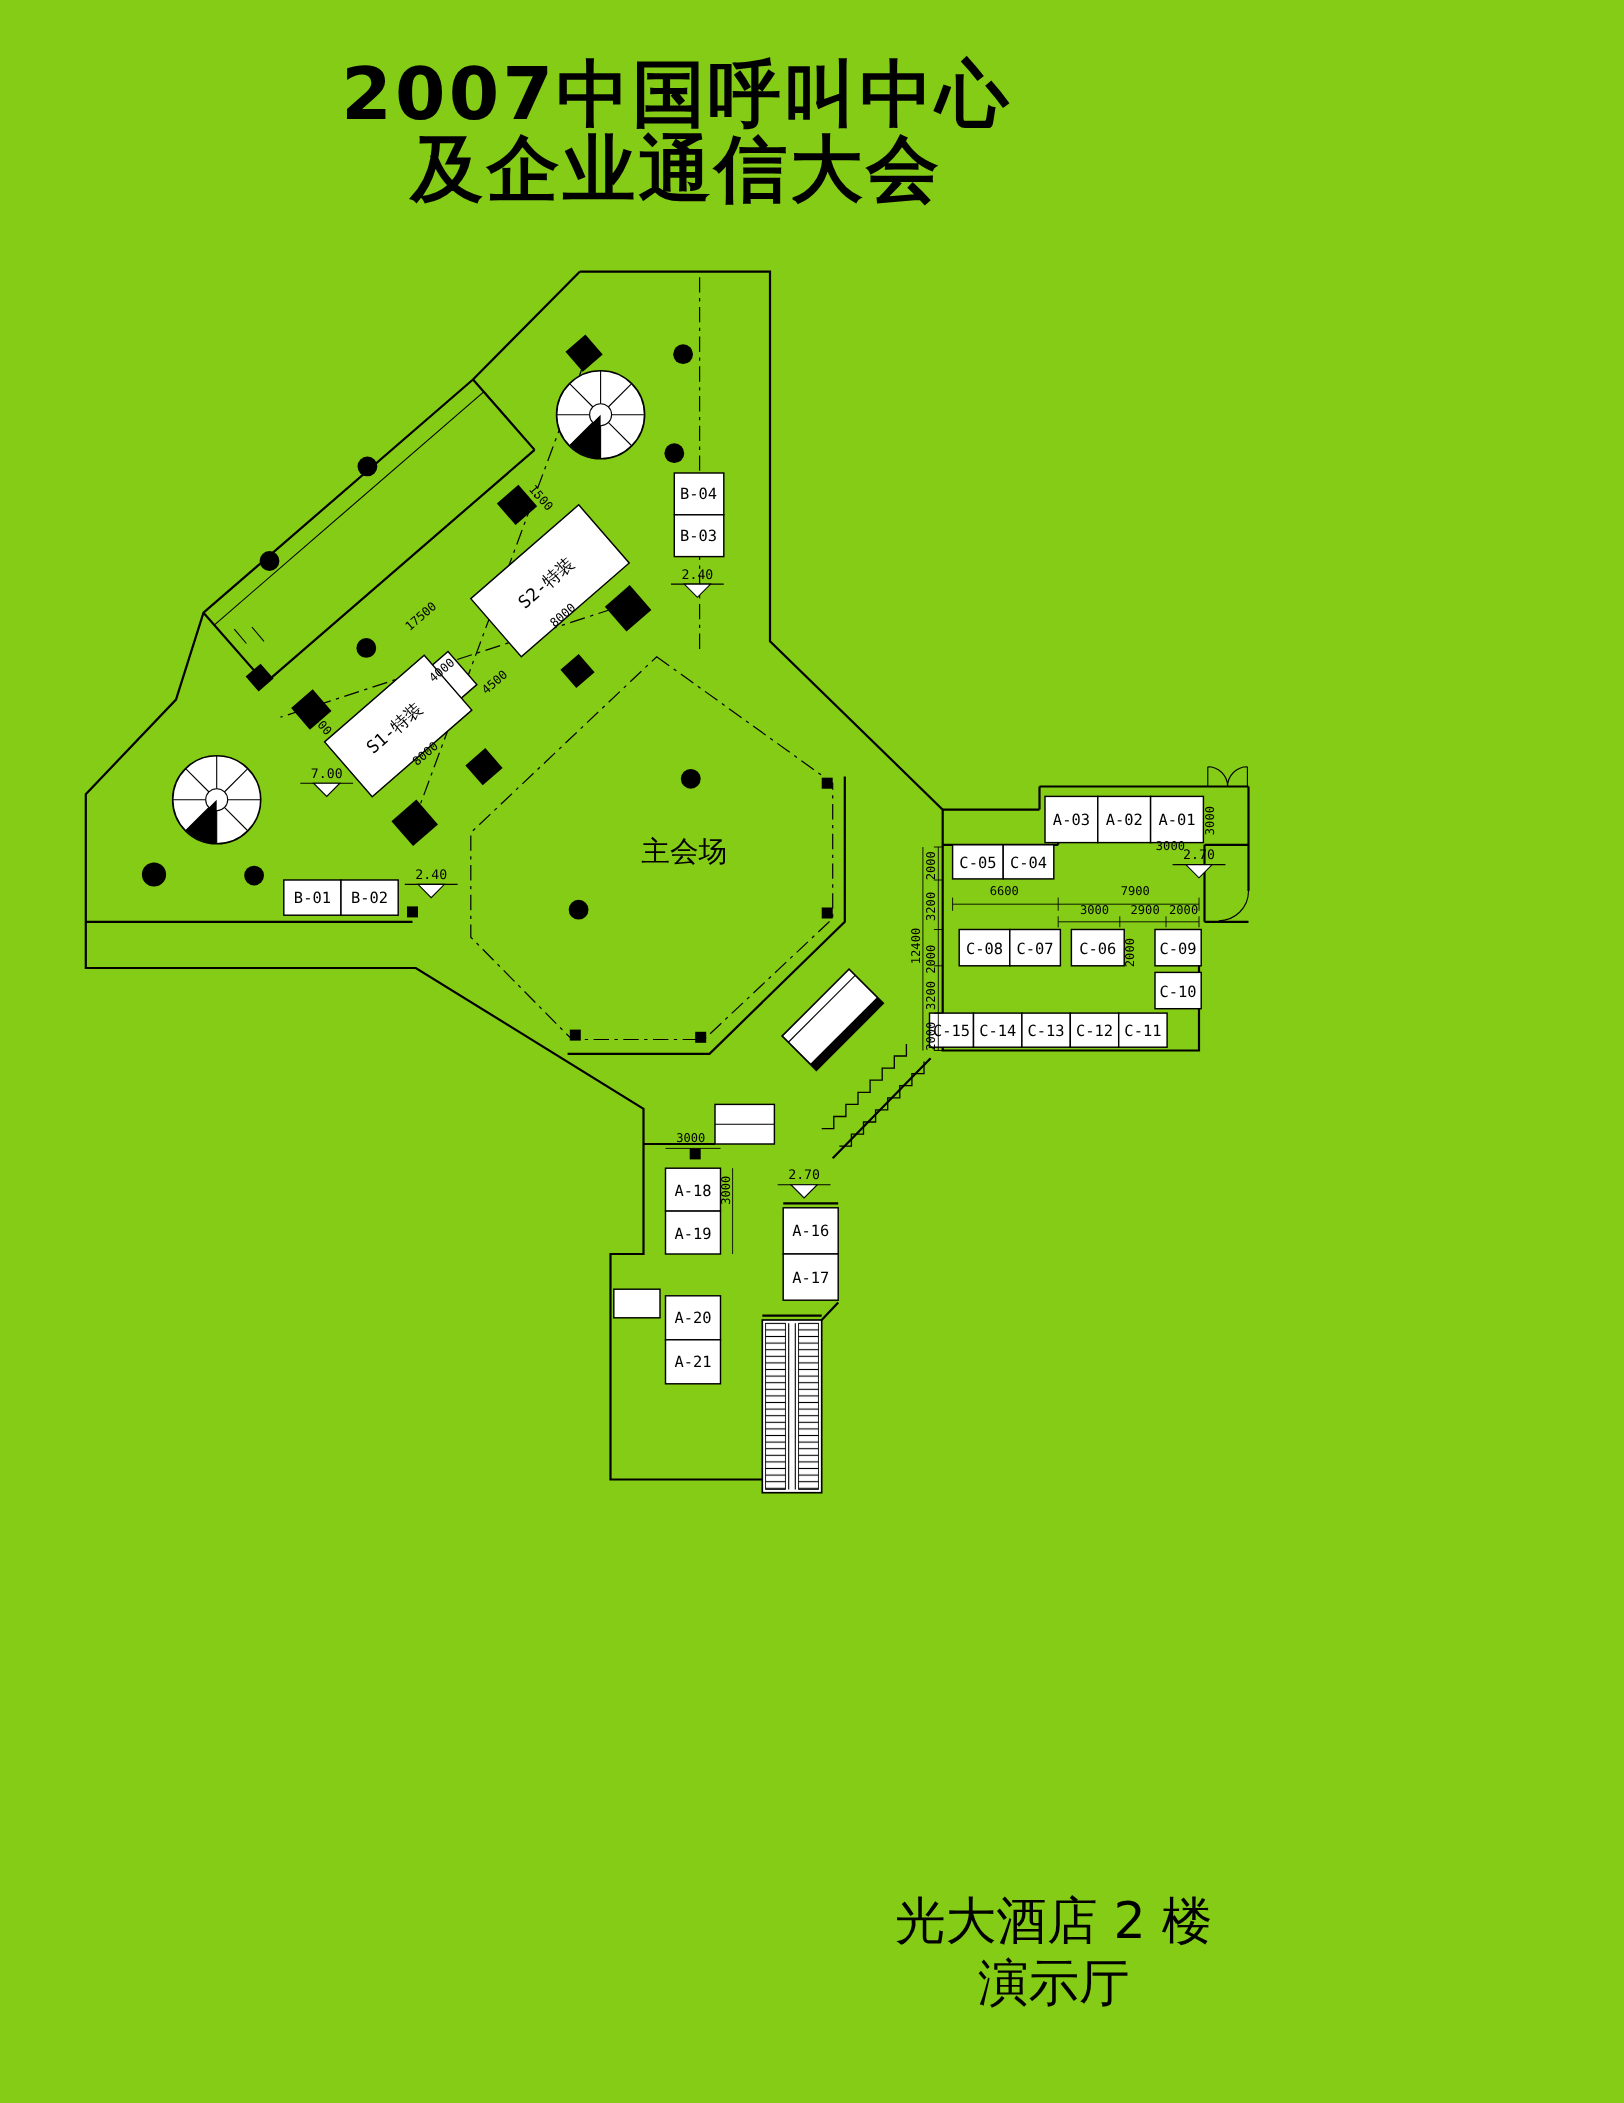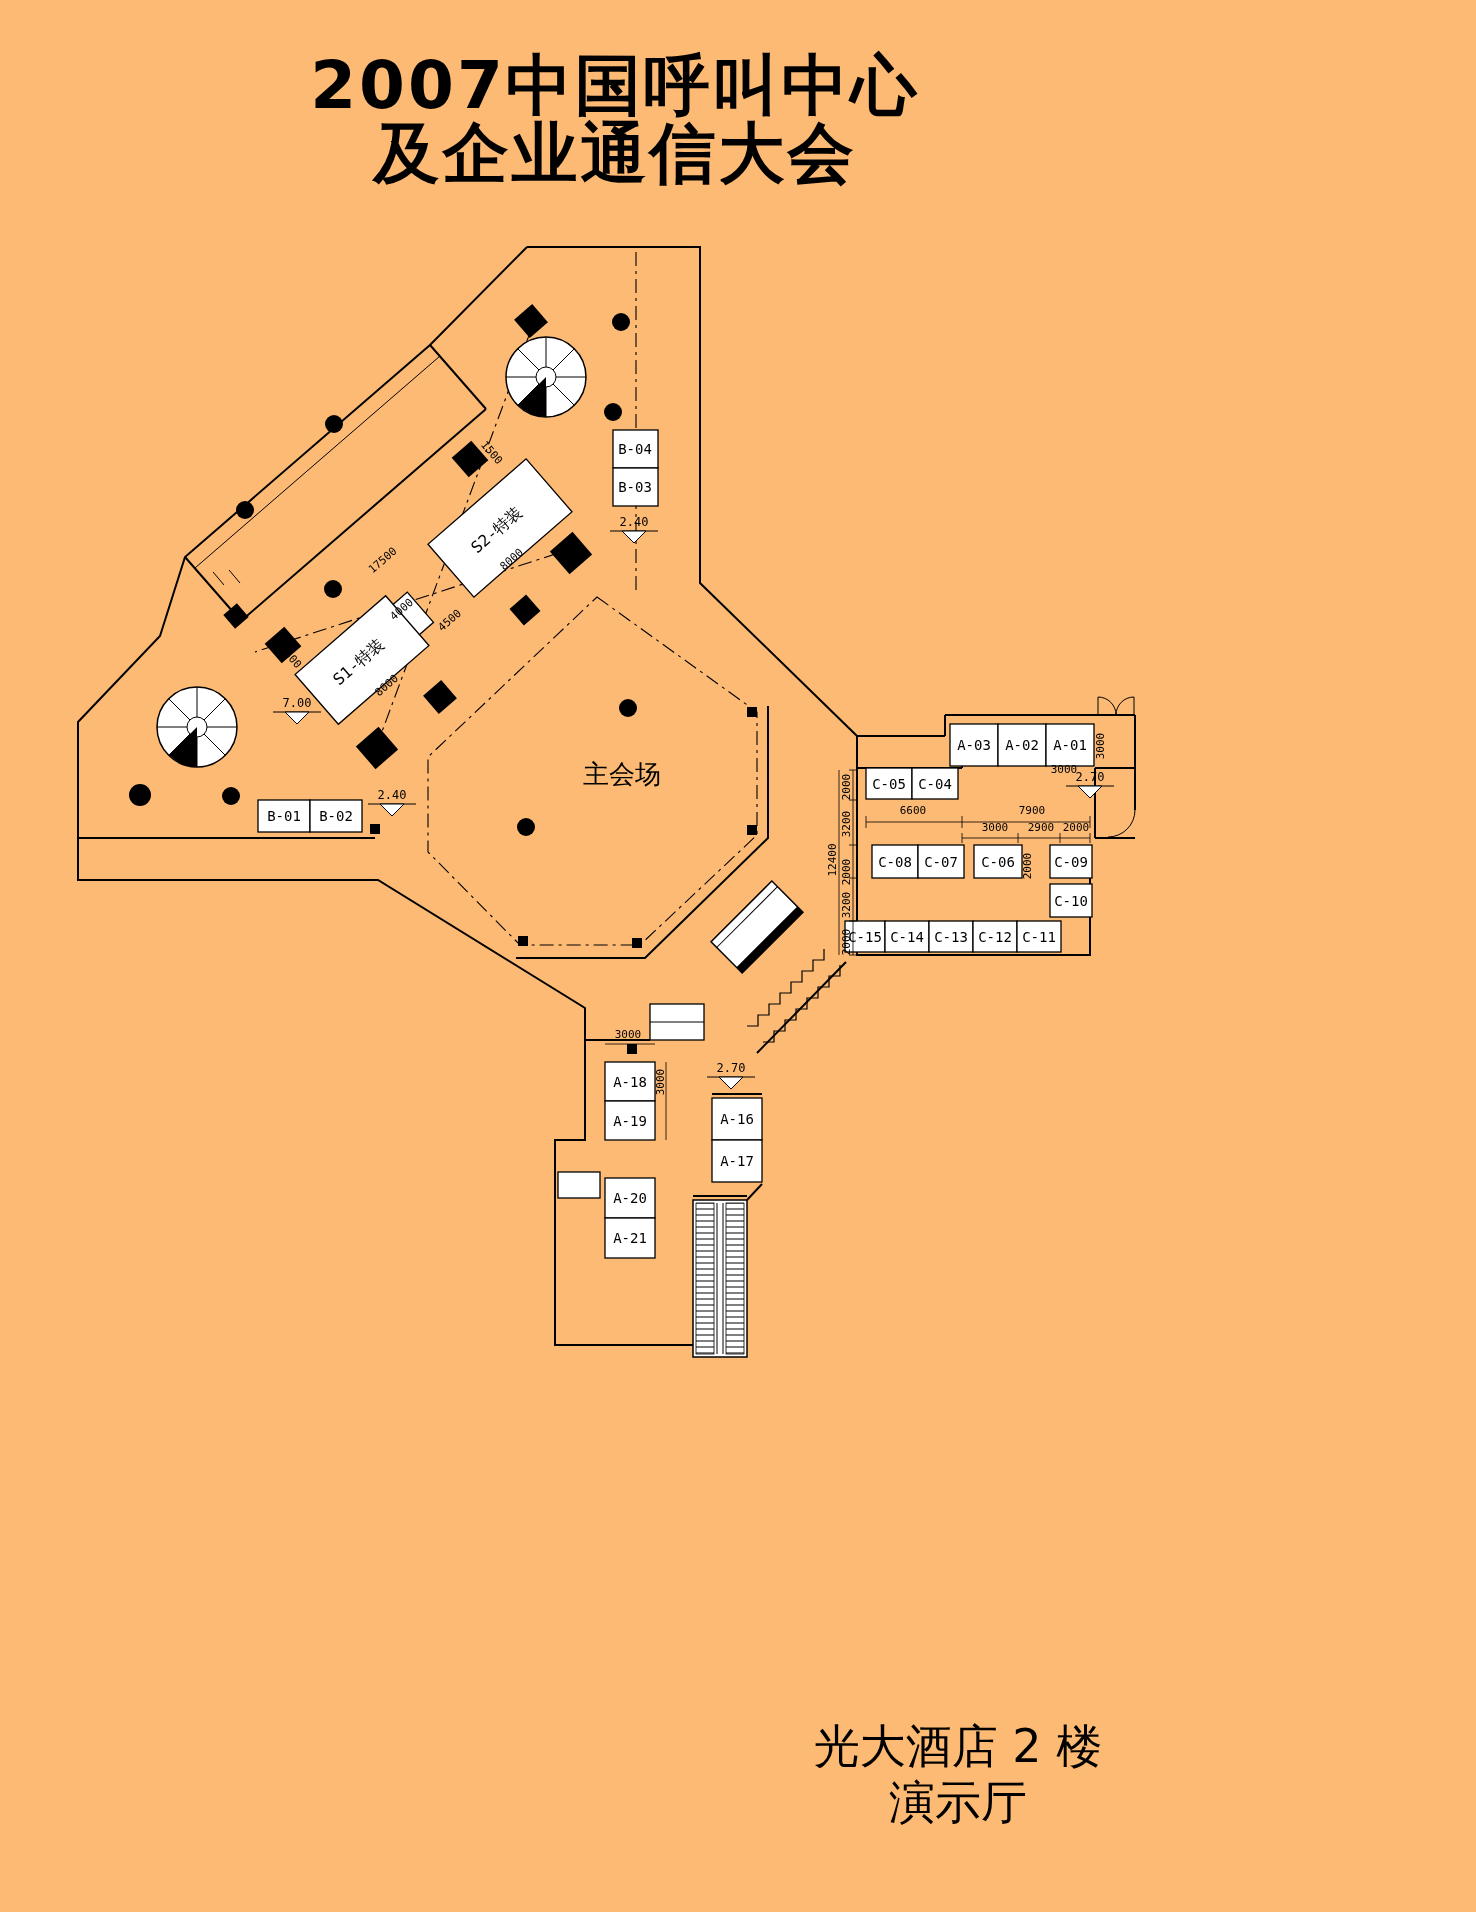--- a/index.html
+++ b/index.html
@@ -1,16 +1,16 @@
 <!DOCTYPE html>
 <html><head>
 <meta charset="utf-8">
 <style>
   html,body{margin:0;padding:0;background:#ffffff}
-  .stage{position:relative;width:1476px;height:1912px;background:#fdba74}
+  .stage{position:relative;width:1476px;height:1912px;background:#84cc16}
   svg{display:block}
   .wall{fill:none;stroke:#000;stroke-width:2;stroke-linejoin:miter}
   .thin{fill:none;stroke:#000;stroke-width:1}
   .hair{fill:none;stroke:#000;stroke-width:0.8}
   .dashdot{fill:none;stroke:#000;stroke-width:1.1;stroke-dasharray:14 5 3 5}
   .bx{fill:#ffffff;stroke:#000;stroke-width:1.3}
   .col{fill:#000}
   .colsq{fill:#000}
   .bl{font-family:"DejaVu Sans Mono",monospace;font-size:14px;text-anchor:middle;fill:#000}
   .dim{font-family:"DejaVu Sans Mono",monospace;font-size:11px;text-anchor:middle;fill:#000}

